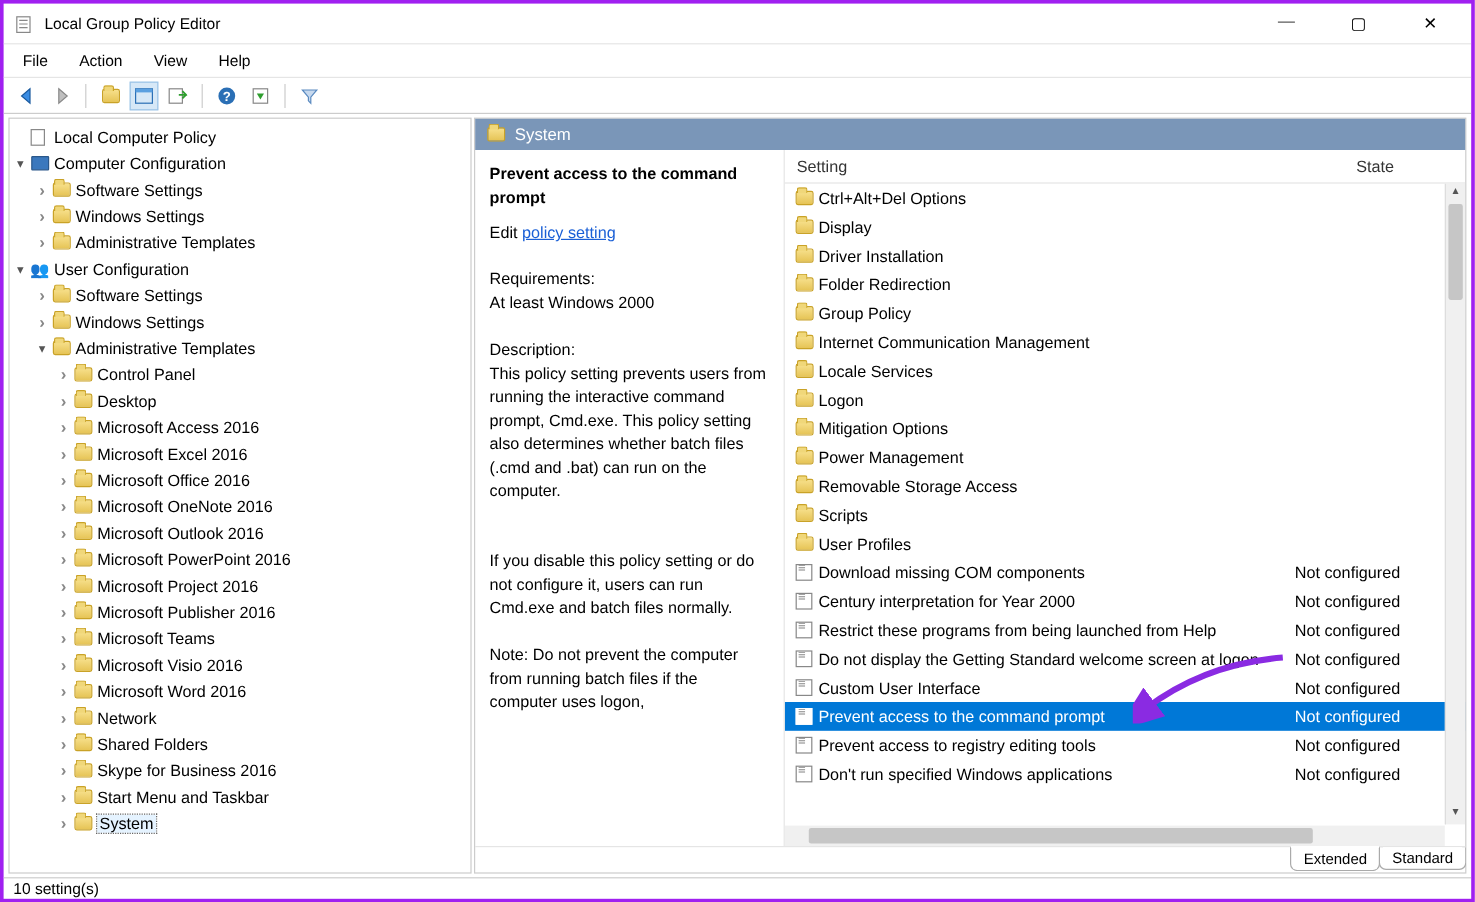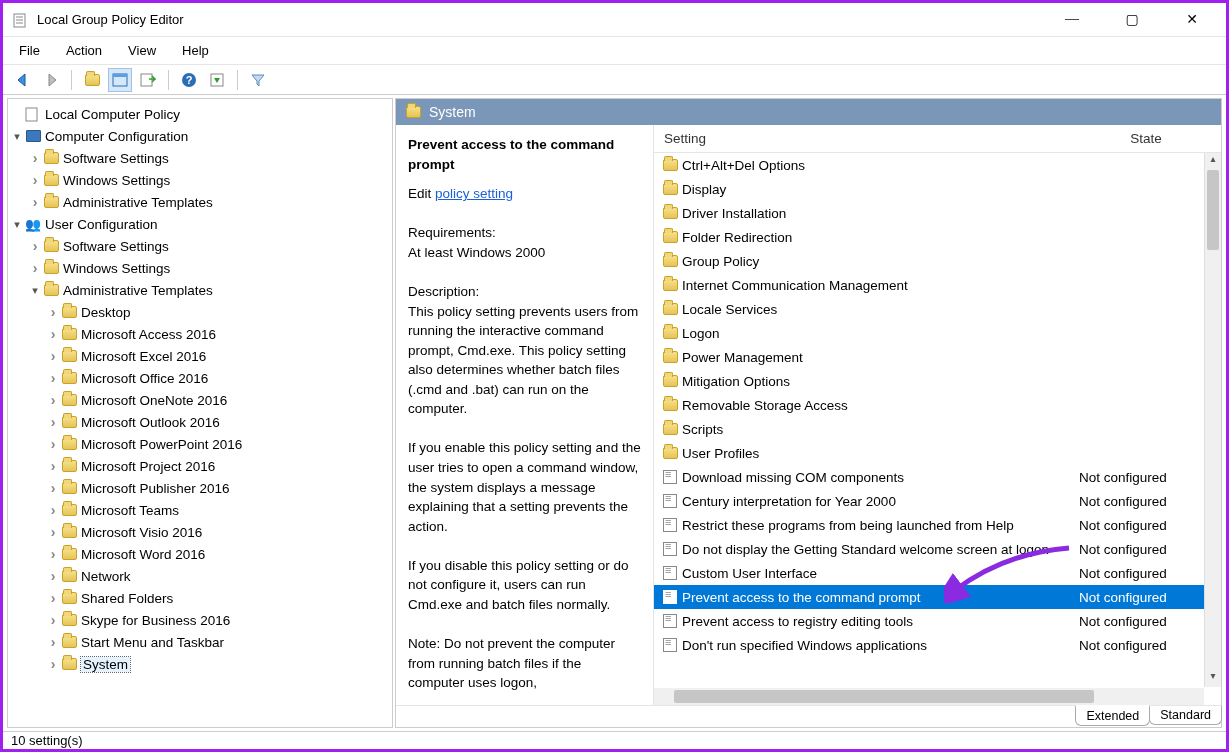--- a/index.html
+++ b/index.html
@@ -232,20 +232,28 @@
             <span class="folder-icon"></span>
           </span>
           <span class="label">Administrative Templates</span>
         </div>
         <div class="node">
           <span class="spacer" style="width:36px"></span>
           <span class="chev closed"></span>
           <span class="icn">
             <span class="folder-icon"></span>
           </span>
+          <span class="label">Control Panel</span>
+        </div>
+        <div class="node">
+          <span class="spacer" style="width:36px"></span>
+          <span class="chev closed"></span>
+          <span class="icn">
+            <span class="folder-icon"></span>
+          </span>
           <span class="label">Desktop</span>
         </div>
         <div class="node">
           <span class="spacer" style="width:36px"></span>
           <span class="chev closed"></span>
           <span class="icn">
             <span class="folder-icon"></span>
           </span>
           <span class="label">Microsoft Access 2016</span>
         </div>
@@ -382,21 +390,20 @@
           <div>
             <span>Edit </span><a href="#">policy setting</a>
           </div>
           <br>
           <div>Requirements:</div>
           <div>At least Windows 2000</div>
           <br>
           <div>Description:</div>
           <div>This policy setting prevents users from running the interactive command prompt, Cmd.exe.  This policy setting also determines whether batch files (.cmd and .bat) can run on the computer.</div>
           <br>
-          <div>If you enable this policy setting and the user tries to open a command window, the system displays a message explaining that a setting prevents the action.</div>
           <br>
           <div>If you disable this policy setting or do not configure it, users can run Cmd.exe and batch files normally.</div>
           <br>
           <div>Note: Do not prevent the computer from running batch files if the computer uses logon,</div>
         </div>
         <div class="list-pane">
           <div class="list-header">
             <div class="col col-setting">Setting</div>
             <div class="col col-state">State</div>
           </div>
@@ -446,27 +453,27 @@
               <div class="row">
                 <span class="ricn">
                   <span class="folder-icon"></span>
                 </span>
                 <span class="rlbl">Logon</span>
               </div>
               <div class="row">
                 <span class="ricn">
                   <span class="folder-icon"></span>
                 </span>
+                <span class="rlbl">Mitigation Options</span>
+              </div>
+              <div class="row">
+                <span class="ricn">
+                  <span class="folder-icon"></span>
+                </span>
                 <span class="rlbl">Power Management</span>
-              </div>
-              <div class="row">
-                <span class="ricn">
-                  <span class="folder-icon"></span>
-                </span>
-                <span class="rlbl">Mitigation Options</span>
               </div>
               <div class="row">
                 <span class="ricn">
                   <span class="folder-icon"></span>
                 </span>
                 <span class="rlbl">Removable Storage Access</span>
               </div>
               <div class="row">
                 <span class="ricn">
                   <span class="folder-icon"></span>

